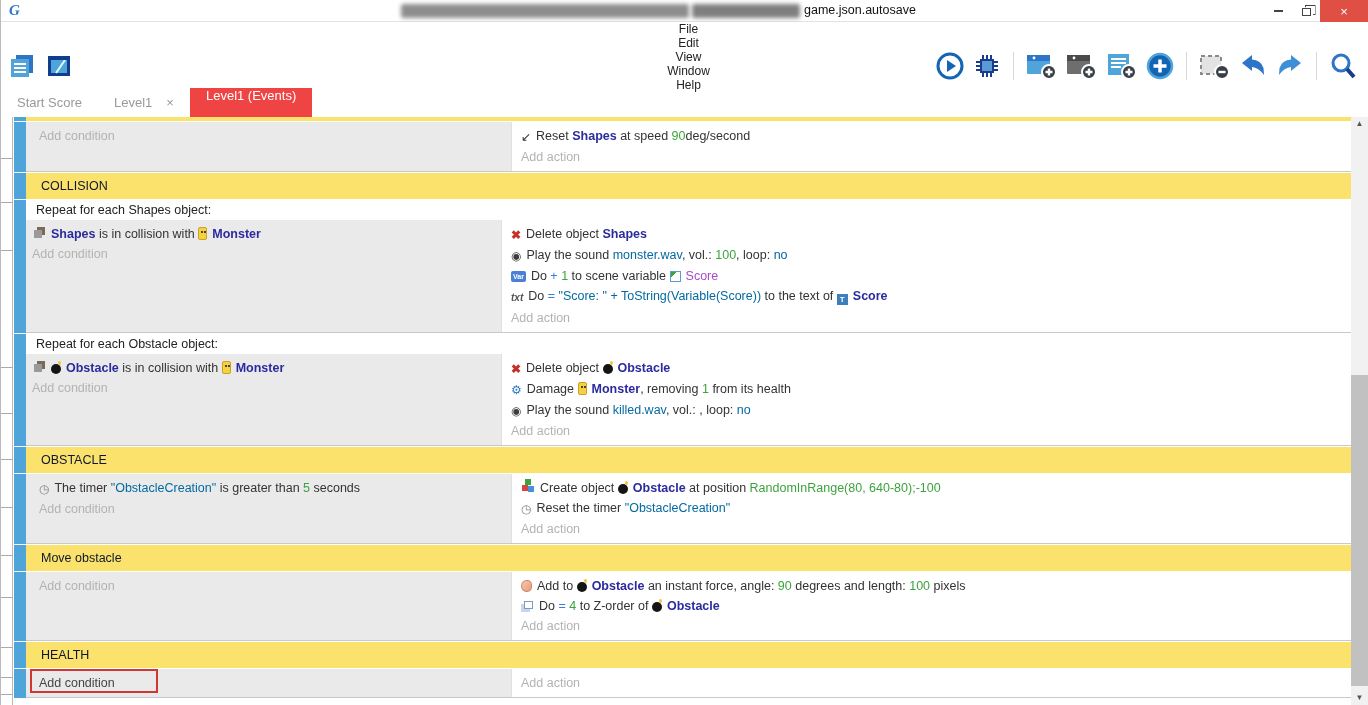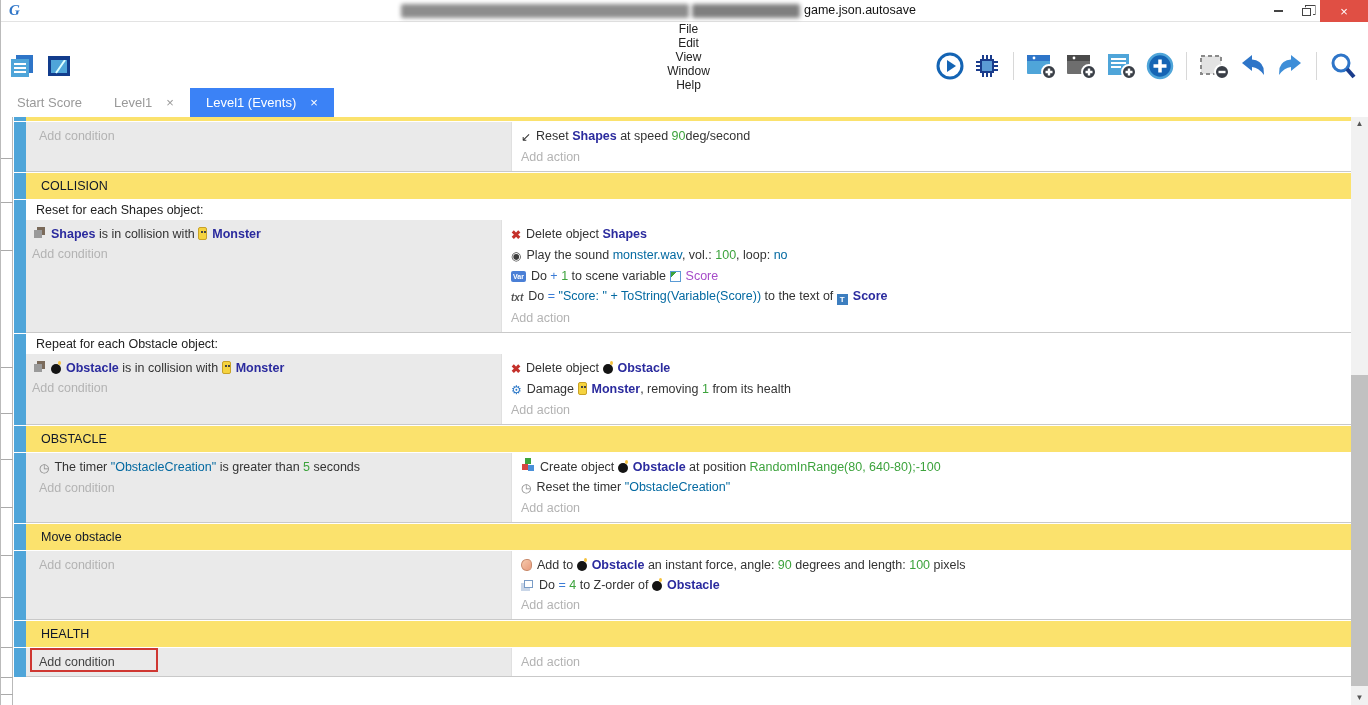--- a/index.html
+++ b/index.html
@@ -29,21 +29,21 @@
   .toolbar { height:44px; display:flex; align-items:center; background:#fff; padding:0 6px; }
   .tb-group { display:flex; align-items:center; gap:7px; }
   .tb-right { margin-left:auto; display:flex; align-items:center; gap:7px; padding-right:4px; }
   .tb-sep { width:1px; height:28px; background:#d8d8d8; margin:0 4px; }
   .tb-btn { display:flex; align-items:center; justify-content:center; cursor:default; }
 
   
   .tabbar { height:29px; display:flex; align-items:stretch; background:#fff; }
   .tab { display:flex; align-items:center; padding:0 16px; color:#999; font-size:13px; gap:14px; cursor:default; }
   .tab .tab-close { color:#999; font-size:13px; }
-  .tab.active { background:#3b82f6; color:#fff; }
+  .tab.active { background:#ef4444; color:#fff;flex-direction:column; }
   .tab.active .tab-close { color:#fff; }
 
   
   .sheet { position:relative; height:588px; background:#fff; overflow:hidden; }
   .gutter { position:absolute; left:0; top:0; width:12px; height:588px; border-right:1px solid #b9b9b9; background:#fff; z-index:2; }
   .gutter .tick { position:absolute; left:0; width:12px; border-top:1px solid #aaa; }
   .blocks { position:absolute; left:13px; top:0; width:1338px; }
 
   .blockrow { display:flex; margin-bottom:1px; }
   .sel-bar { width:12px; background:#4FA5D9; flex:none; }
@@ -272,21 +272,21 @@
         </div>
         <div class="blockrow comment-row">
           <span class="sel-bar"></span>
           <div class="block-content">
             <span>COLLISION</span>
           </div>
         </div>
         <div class="blockrow event-block">
           <span class="sel-bar"></span>
           <div class="block-content indent">
-            <div class="ev-label">Reset for each Shapes object:</div>
+            <div class="ev-label">Repeat for each Shapes object:</div>
             <div class="ev-body">
               <div class="cond-col">
                 <div class="ev-line"><span class="ic collision-icon"></span><span class="seg-obj">Shapes</span><span class="seg-t"> is in collision with </span><span class="ic monster-icon"></span><span class="seg-obj">Monster</span></div>
                 <div class="add-ph">Add condition</div>
               </div>
               <div class="act-col">
                 <div class="ev-line"><span class="ic delete-icon">✖</span><span class="seg-t">Delete object </span><span class="seg-obj">Shapes</span></div>
                 <div class="ev-line"><span class="ic sound-icon">◉</span><span class="seg-t">Play the sound </span><span class="seg-str">monster.wav</span><span class="seg-t">, vol.: </span><span class="seg-num">100</span><span class="seg-t">, loop: </span><span class="seg-str">no</span></div>
                 <div class="ev-line"><span class="ic var-icon">Var</span><span class="seg-t">Do </span><span class="seg-op">+ </span><span class="seg-num">1</span><span class="seg-t"> to scene variable </span><span class="ic scenevar-icon"></span><span class="seg-var">Score</span></div>
                 <div class="ev-line"><span class="ic txt-icon">txt</span><span class="seg-t">Do </span><span class="seg-op">= </span><span class="seg-str">"Score: " + ToString(Variable(Score))</span><span class="seg-t"> to the text of </span><span class="ic textobj-icon">T</span><span class="seg-obj">Score</span></div>
@@ -300,20 +300,21 @@
           <div class="block-content indent">
             <div class="ev-label">Repeat for each Obstacle object:</div>
             <div class="ev-body">
               <div class="cond-col">
                 <div class="ev-line"><span class="ic collision-icon"></span><span class="ic obstacle-icon"></span><span class="seg-obj">Obstacle</span><span class="seg-t"> is in collision with </span><span class="ic monster-icon"></span><span class="seg-obj">Monster</span></div>
                 <div class="add-ph">Add condition</div>
               </div>
               <div class="act-col">
                 <div class="ev-line"><span class="ic delete-icon">✖</span><span class="seg-t">Delete object </span><span class="ic obstacle-icon"></span><span class="seg-obj">Obstacle</span></div>
                 <div class="ev-line"><span class="ic damage-icon">⚙</span><span class="seg-t">Damage </span><span class="ic monster-icon"></span><span class="seg-obj">Monster</span><span class="seg-t">, removing </span><span class="seg-num">1</span><span class="seg-t"> from its health</span></div>
+                <div class="ev-line"><span class="ic sound-icon">◉</span><span class="seg-t">Play the sound </span><span class="seg-str">killed.wav</span><span class="seg-t">, vol.: , loop: </span><span class="seg-str">no</span></div>
                 <div class="add-ph">Add action</div>
               </div>
             </div>
           </div>
         </div>
         <div class="blockrow comment-row">
           <span class="sel-bar"></span>
           <div class="block-content">
             <span>OBSTACLE</span>
           </div>

